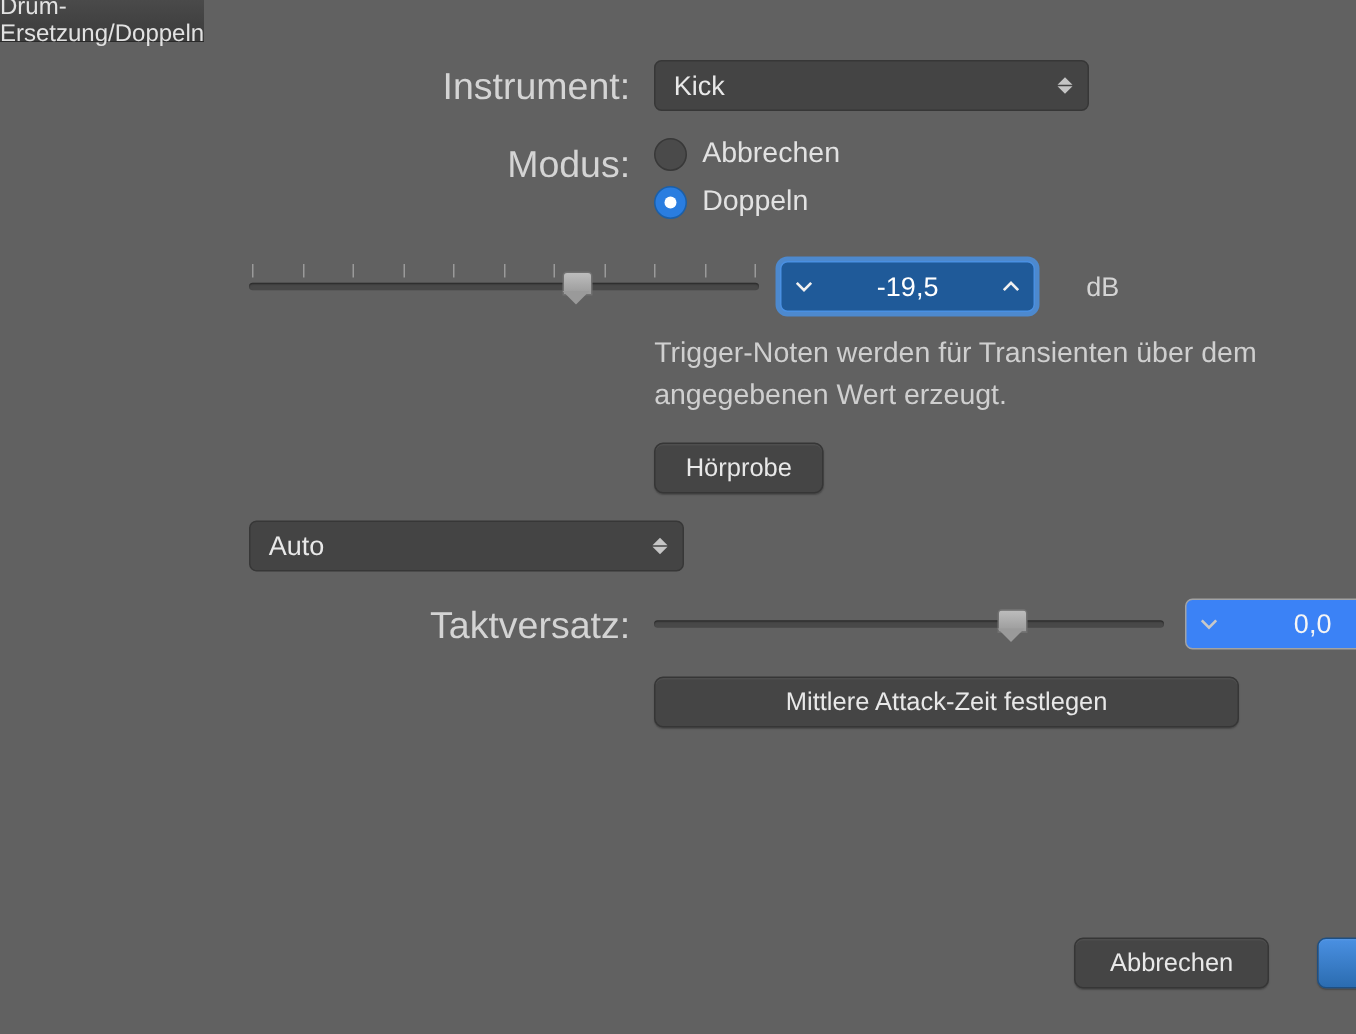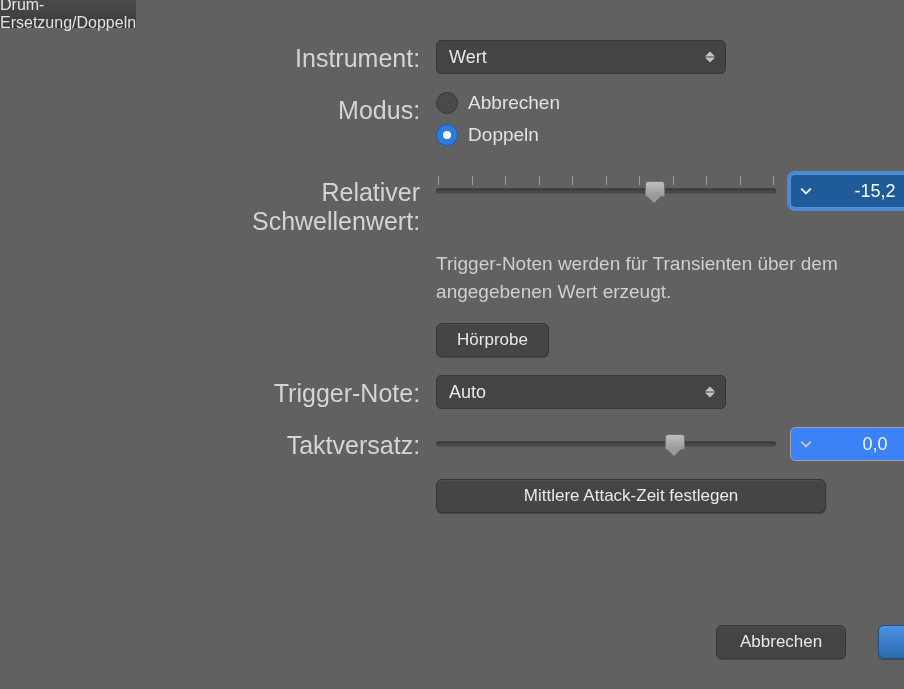--- a/index.html
+++ b/index.html
@@ -280,21 +280,21 @@
   <div class="titlebar">
     <span>Drum-Ersetzung/Doppeln</span>
   </div>
 
   <div class="content">
 
     <div class="row">
       <div class="label">Instrument:</div>
       <div class="field">
         <div class="dropdown">
-          <span>Wert</span>
+          <span>Kick</span>
           <div class="arrows">
             <span class="up"></span>
               <span class="down"></span>
           </div>
         </div>
       </div>
     </div>
 
     <div class="row">
       <div class="label">Modus:</div>
@@ -306,21 +306,20 @@
           </div>
           <div class="radio-item">
             <div class="radio selected"></div>
             <span class="radio-label">Doppeln</span>
           </div>
         </div>
       </div>
     </div>
 
     <div class="row" style="margin-top:10px;">
-      <div class="label">Relativer Schwellenwert:</div>
       <div class="field">
         <div class="slider-wrap">
           <div class="slider">
             <div class="slider-ticks">
               <span></span>
                 <span></span>
                 <span></span>
                 <span></span>
                 <span></span>
                 <span></span>
@@ -332,21 +331,21 @@
             </div>
             <div class="slider-track"></div>
             <div class="slider-thumb" style="left:64%;"></div>
           </div>
           <div class="spinner focused">
             <div class="sp-btn">
               <svg viewBox="0 0 10 10">
                   <path d="M1 3 L5 7 L9 3" stroke="#f0f0f0" stroke-width="1.5" fill="none"></path>
                 </svg>
             </div>
-            <div class="sp-val">-15,2</div>
+            <div class="sp-val">-19,5</div>
             <div class="sp-btn">
               <svg viewBox="0 0 10 10">
                   <path d="M1 7 L5 3 L9 7" stroke="#f0f0f0" stroke-width="1.5" fill="none"></path>
                 </svg>
             </div>
           </div>
           <span class="unit">dB</span>
         </div>
       </div>
     </div>
@@ -361,21 +360,20 @@
     <div class="row">
       <div class="label"></div>
       <div class="field">
         <div class="button">
           <span>Hörprobe</span>
         </div>
       </div>
     </div>
 
     <div class="row">
-      <div class="label">Trigger-Note:</div>
       <div class="field">
         <div class="dropdown">
           <span>Auto</span>
           <div class="arrows">
             <span class="up"></span>
               <span class="down"></span>
           </div>
         </div>
       </div>
     </div>

